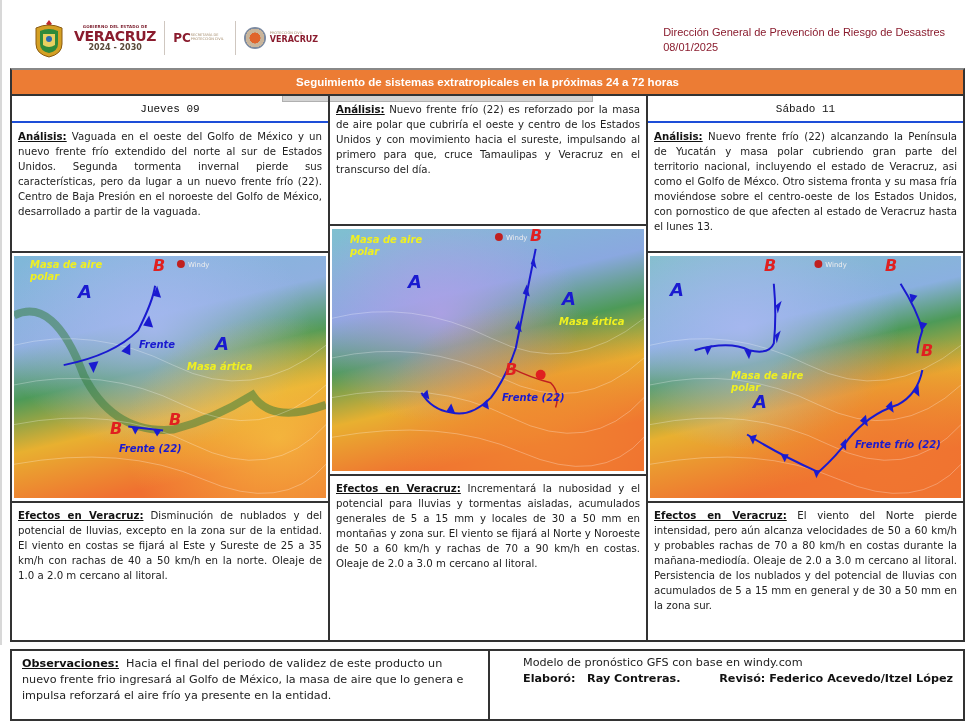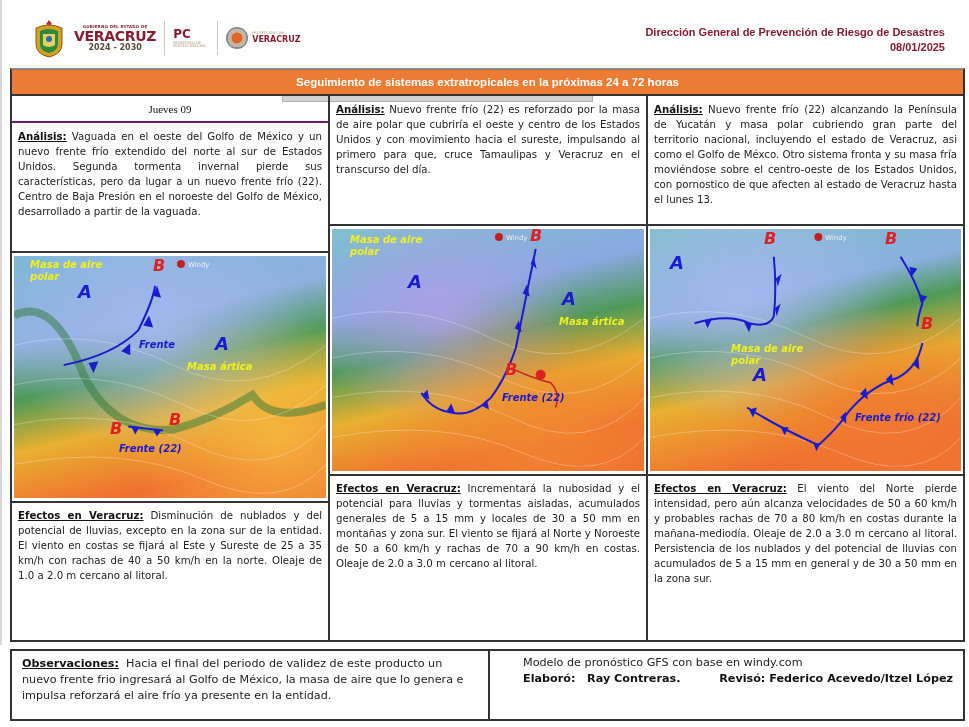--- a/index.html
+++ b/index.html
@@ -10,46 +10,46 @@
 
   
   .header { position: absolute; left: 0; top: 0; width: 969px; height: 74px; }
   .logos { position: absolute; left: 30px; top: 18px; height: 40px; display: flex; align-items: center; }
   .shield { width: 34px; height: 40px; position: relative; }
   .gov { margin-left: 8px; display: flex; flex-direction: column; align-items: center; line-height: 1; }
   .gov .small { font-size: 4px; color: #7a1a2a; font-weight: bold; letter-spacing: 0.2px; }
   .gov .big { font-size: 14px; color: #8a1c2e; font-weight: bold; font-family: "DejaVu Sans", sans-serif; letter-spacing: -0.3px; }
   .gov .years { font-size: 8px; color: #5a4a3a; font-weight: bold; margin-top: 1px; }
   .vsep { width: 1px; height: 34px; background: #cfc7c0; margin: 0 8px; }
-  .pc { display: flex; flex-direction: column; line-height: 1; }
+  .pc { display: flex; line-height: 1; }
   .pc .pcbig { font-size: 12px; color: #8a1c2e; font-weight: bold; }
   .pc .pcsmall { font-size: 3.5px; color: #a38a6a; margin-top: 2px; width: 36px; }
   .pcicon { width: 22px; height: 22px; border-radius: 50%; background: radial-gradient(circle, #e0642c 0 35%, #c9b59b 36% 60%, #7c8aa0 61% 100%); }
   .pv { display: flex; flex-direction: column; margin-left: 4px; line-height: 1; }
   .pv .pvsmall { font-size: 3.5px; color: #a38a6a; }
   .pv .pvbig { font-size: 8px; color: #8a1c2e; font-weight: bold; }
 
   .title-box { position: absolute; left: 280px; top: 42px; width: 311px; height: 24px; background: #d3d3d3; border: 1px solid #b0b0b0; display: flex; align-items: center; justify-content: center; margin-top: 36px; }
   .title-box span { font-family: "Liberation Sans", sans-serif; font-weight: bold; font-size: 12.5px; color: #7a1427; letter-spacing: 0.1px; }
 
-  .org { position: absolute; right: 26px; top: 25px; text-align: right; font-family: "Liberation Sans", sans-serif; font-weight: bold; font-size: 11px; color: #8a1c2e; line-height: 15px; }
+  .org { position: absolute; right: 26px; top: 25px; font-family: "Liberation Sans", sans-serif; font-weight: normal; font-size: 11px; color: #8a1c2e; line-height: 15px; }
 
   
   .main { position: absolute; left: 8px; top: 68px; width: 955px; height: 574px; border: 2px solid #333; border-top: 2px solid #888; }
   .band { height: 26px; background: #ec7c34; display: flex; align-items: center; justify-content: center; border-bottom: 2px solid #333; }
   .band span { color: #fff; font-family: "Liberation Sans", sans-serif; font-weight: bold; font-size: 11.5px; }
 
   .cols { display: flex; height: 544px; }
   .col { flex: 1; border-right: 2px solid #333; display: flex; flex-direction: column; }
   .col:last-child { border-right: none; }
   .col.c1 { flex: 0 0 318px; }
   .col.c2 { flex: 0 0 318px; }
   .col.c3 { flex: 1; }
 
-  .day { height: 27px; border-bottom: 2px solid #701a75; display: flex; align-items: center; justify-content: center; font-family: Liberation Serif, serif; font-size: 11px; color: #111; }
+  .day { height: 27px; border-bottom: 2px solid #1d4ed8; display: flex; align-items: center; justify-content: center; font-family: Liberation Mono, monospace; font-size: 11px; color: #111; }
   .analysis { height: 130px; padding: 6px 6px 16px 6px; border-bottom: 2px solid #333; font-size: 10.2px; line-height: 15px; text-align: justify; color: #222; }
   .lbl { font-weight: bold; text-decoration: underline; color: #111; }
   .map { height: 250px; border-bottom: 2px solid #333; padding: 3px 2px; position: relative; }
   .effects { flex: 1; padding: 5px 6px 0 6px; font-size: 10.2px; line-height: 15px; text-align: justify; color: #222; }
 
   .mapsvg { width: 100%; height: 100%; display: block; }
 
   
   .footer { position: absolute; left: 8px; top: 649px; width: 955px; height: 72px; display: flex; border: 2px solid #333; }
   .obs { flex: 0 0 478px; border-right: 2px solid #333; padding: 5px 10px 0 10px; font-size: 11.2px; line-height: 16px; color: #222; }
@@ -222,20 +222,21 @@
           <div style="position:absolute; left:175px; top:134px; font:italic bold 16px 'DejaVu Sans',sans-serif; color:#e02020;">B</div>
           <div style="position:absolute; left:172px; top:166px; font:italic bold 10px 'DejaVu Sans',sans-serif; color:#1a1ad0;">Frente (22)</div>
         </div>
         <div class="effects">
           <span class="lbl">Efectos en Veracruz:</span>
           <span>Incrementará la nubosidad y el potencial para lluvias y tormentas aisladas, acumulados generales de 5 a 15 mm y locales de 30 a 50 mm en montañas y zona sur. El viento se fijará al Norte y Noroeste de 50 a 60 km/h y rachas de 70 a 90 km/h en costas. Oleaje de 2.0 a 3.0 m cercano al litoral.</span>
         </div>
       </div>
 
       <div class="col c3">
+        <div class="day">Sábado 11</div>
         <div class="analysis">
           <span class="lbl">Análisis:</span>
           <span>Nuevo frente frío (22) alcanzando la Península de Yucatán  y masa polar cubriendo gran parte del territorio nacional, incluyendo el estado de Veracruz, asi como el Golfo de Méxco. Otro sistema fronta y su masa fría moviéndose sobre el centro-oeste de los Estados Unidos, con pornostico de que afecten al estado de Veracruz hasta el lunes 13.</span>
         </div>
         <div class="map">
           <svg class="mapsvg" viewBox="0 0 314 244" preserveAspectRatio="none">
             <defs>
               <linearGradient id="g3" x1="0" y1="0" x2="0.3" y2="1">
                 <stop offset="0" stop-color="#80c0c8"></stop>
                 <stop offset="0.35" stop-color="#8ab0e0"></stop>

